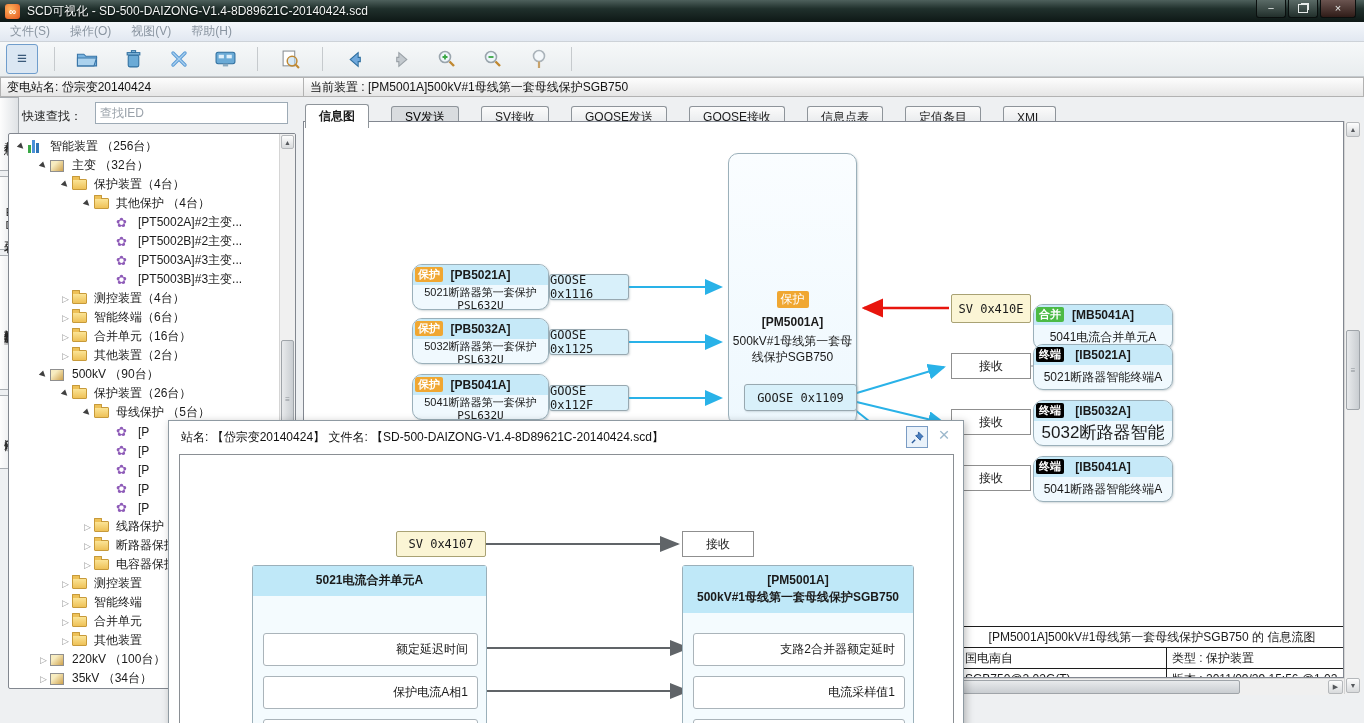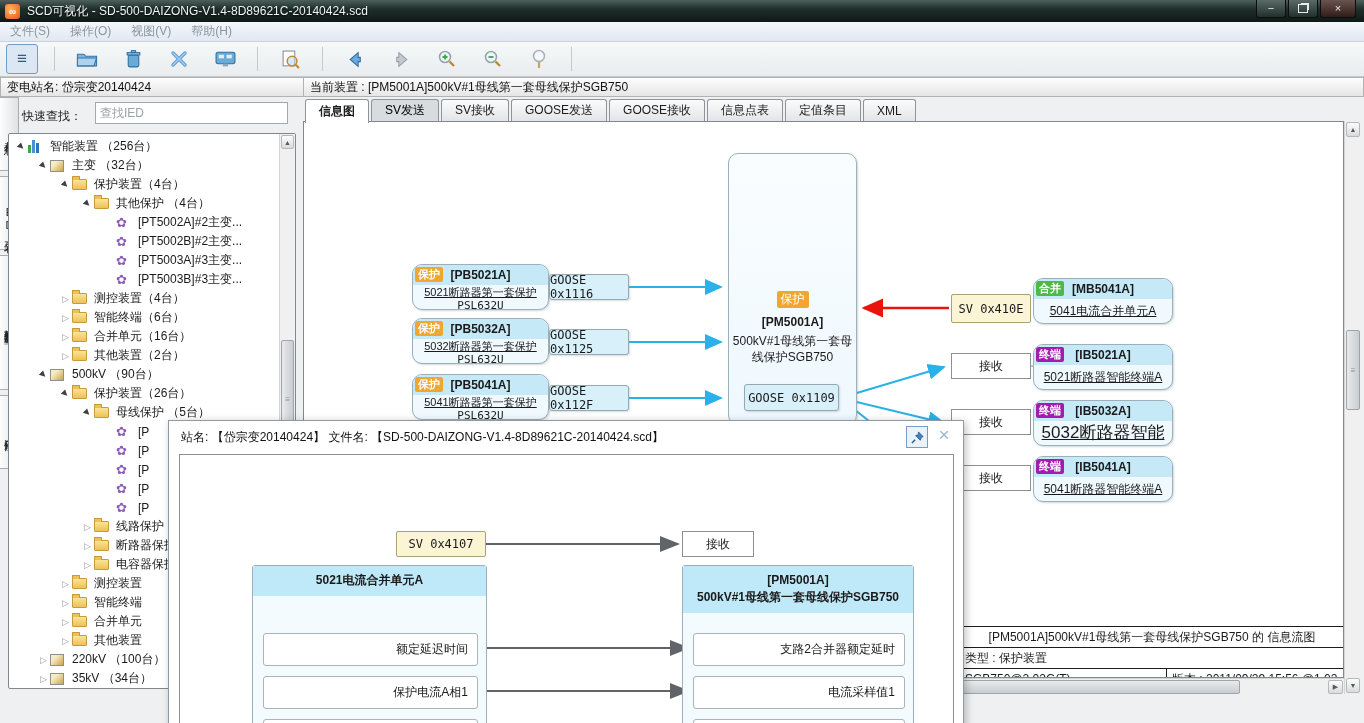--- a/index.html
+++ b/index.html
@@ -41,33 +41,33 @@
   .icon-folder:before{content:"";position:absolute;left:-1px;top:-4px;width:6px;height:3px;background:#eec157;border:1px solid #c79a3a;border-bottom:none;border-radius:1px 1px 0 0;}
   .icon-flower{color:#8e5bb8;font-size:13px;line-height:1;}
   .tree-label{margin-left:4px;font-size:12px;}
   
   .sb-track-v{background:#f0f0f0;border-left:1px solid #d5d5d5;}
   .sb-track-h{background:#f0f0f0;border-top:1px solid #d5d5d5;}
   .sb-btn{position:absolute;background:linear-gradient(180deg,#fdfdfd,#d8dadc);border:1px solid #b5b8bb;border-radius:2px;display:flex;align-items:center;justify-content:center;font-size:7px;color:#55585c;box-sizing:border-box;}
   .sb-thumb{position:absolute;background:linear-gradient(90deg,#e8eaec,#c9cdd1);border:1px solid #9fa4a9;border-radius:2px;box-sizing:border-box;display:flex;align-items:center;justify-content:center;color:#8a8f94;font-size:8px;letter-spacing:0;}
   .sb-thumb.h{background:linear-gradient(180deg,#e8eaec,#c9cdd1);}
   
-  #tab-row{left:305px;top:99px;height:29px;display:flex;align-items:flex-start;}
+  #tab-row{left:305px;top:99px;height:29px;display:flex;align-items:flex-end;gap:20px;}
   .tab{height:21px;display:flex;align-items:center;padding:0 13px;border:1px solid #8e949a;border-bottom:none;border-radius:3px 3px 0 0;background:linear-gradient(180deg,#fbfbfb,#e2e5e8);margin-right:2px;font-size:12px;color:#1c1c1c;}
   .tab.active{height:23px;background:#fff;position:relative;z-index:3;font-weight:bold;}
   .tab.disabled{background:#d9dcdf;color:#000000;}
   
   #canvas{left:303px;top:121px;width:1041px;height:557px;background:#fff;border:1px solid #828790;box-sizing:border-box;overflow:hidden;z-index:1;}
   .node{position:absolute;border:1px solid #9bb0ba;border-radius:10px;background:#f0f9fe;box-shadow:1px 1px 2px rgba(120,140,150,.35);box-sizing:border-box;overflow:hidden;}
   .node-head{background:#c6e9f8;text-align:center;font-size:12px;font-weight:bold;position:relative;height:20px;line-height:20px;}
-  .node-body{text-align:center;font-size:11px;line-height:13px;padding-top:1px;text-decoration:underline;}
+  .node-body{text-align:center;font-size:11px;line-height:13px;padding-top:1px;}
   .badge{position:absolute;left:2px;top:2px;font-size:11px;line-height:15px;padding:0 3px;color:#fff;border-radius:2px;}
   .badge.prot{background:#f0a732;}
   .badge.merge{background:#4cba45;}
-  .badge.term{background:#a21caf;}
+  .badge.term{background:#000000;}
   .gbox{position:absolute;border:1px solid #98a8b0;border-radius:3px;background:#d8f0fa;font-family:"DejaVu Sans Mono",monospace;font-size:12px;display:flex;align-items:center;justify-content:center;box-sizing:border-box;box-shadow:1px 1px 2px rgba(120,140,150,.3);}
   .svbox{position:absolute;border:1px solid #a9a274;border-radius:2px;background:#fbf5d5;font-family:"DejaVu Sans Mono",monospace;font-size:12px;display:flex;align-items:center;justify-content:center;box-sizing:border-box;}
   .rbox{position:absolute;border:1px solid #8f8f8f;background:#fff;font-size:12px;display:flex;align-items:center;justify-content:center;box-sizing:border-box;}
   #center-node{background:linear-gradient(180deg,#fafdff,#eef8fe);}
   #center-node .cbadge{display:inline-block;font-size:12px;padding:0 4px;line-height:17px;color:#fff;background:#f0a732;border-radius:2px;}
   
   #info-table{left:655px;top:504px;width:386px;border:1px solid #1c1c1c;background:#fff;box-sizing:border-box;}
   #info-table .tt{border-bottom:1px solid #1c1c1c;text-align:center;font-size:12px;height:20px;line-height:20px;}
   #info-table .tr{display:flex;border-bottom:1px solid #1c1c1c;height:20px;line-height:20px;font-size:12px;}
   #info-table .c1{width:207px;border-right:1px solid #1c1c1c;padding-left:5px;box-sizing:border-box;}
@@ -483,29 +483,29 @@
     </div>
   <div class="gbox" style="left:245px;top:263px;width:80px;height:26px;">
       <span>GOOSE 0x112F</span>
     </div>
 
   <div class="node" id="center-node" style="left:424px;top:31px;width:129px;height:272px;">
     <div style="text-align:center;margin-top:137px;"><span class="cbadge">保护</span></div>
     <div style="text-align:center;font-weight:bold;font-size:12px;margin-top:7px;">[PM5001A]</div>
     <div style="text-align:center;font-size:12px;line-height:16px;margin-top:4px;padding:0 2px;">500kV#1母线第一套母线保护SGB750</div>
   </div>
-  <div class="gbox" style="left:440px;top:262px;width:95px;height:27px;">
+  <div class="gbox" style="left:440px;top:262px;width:113px;height:27px;">
       <span>GOOSE 0x1109</span>
     </div>
 
   <div class="svbox" style="left:647px;top:172px;width:80px;height:29px;">
       <span>SV 0x410E</span>
     </div>
 
-  <div class="node" style="left:729px;top:156px;width:140px;height:46px;">
+  <div class="node" style="left:729px;top:182px;width:140px;height:46px;">
     <div class="node-head"><span class="badge merge">合并</span><span>[MB5041A]</span></div>
     <div class="node-body" style="font-size:12px;line-height:22px;">5041电流合并单元A</div>
   </div>
   <div class="rbox" style="left:647px;top:231px;width:80px;height:26px;">
       <span>接收</span>
     </div>
   <div class="node" style="left:729px;top:222px;width:140px;height:46px;">
     <div class="node-head"><span class="badge term">终端</span><span>[IB5021A]</span></div>
     <div class="node-body" style="font-size:12px;line-height:22px;">5021断路器智能终端A</div>
   </div>
@@ -520,20 +520,21 @@
       <span>接收</span>
     </div>
   <div class="node" style="left:729px;top:334px;width:140px;height:46px;">
     <div class="node-head"><span class="badge term">终端</span><span>[IB5041A]</span></div>
     <div class="node-body" style="font-size:12px;line-height:22px;">5041断路器智能终端A</div>
   </div>
 
   <div class="abs" id="info-table">
     <div class="tt">[PM5001A]500kV#1母线第一套母线保护SGB750 的 信息流图</div>
     <div class="tr">
+      <div class="c1">国电南自</div>
       <div class="c2">类型 : 保护装置</div>
     </div>
     <div class="tr" style="border-bottom:none;">
       <div class="c1">SGB750@2.02G(T)</div>
       <div class="c2">版本 : 2011/09/29 15:56 @1.02</div>
     </div>
   </div>
 </div>
 
 <div class="abs sb-track-v" style="left:1344px;top:121px;width:16px;height:573px;">

